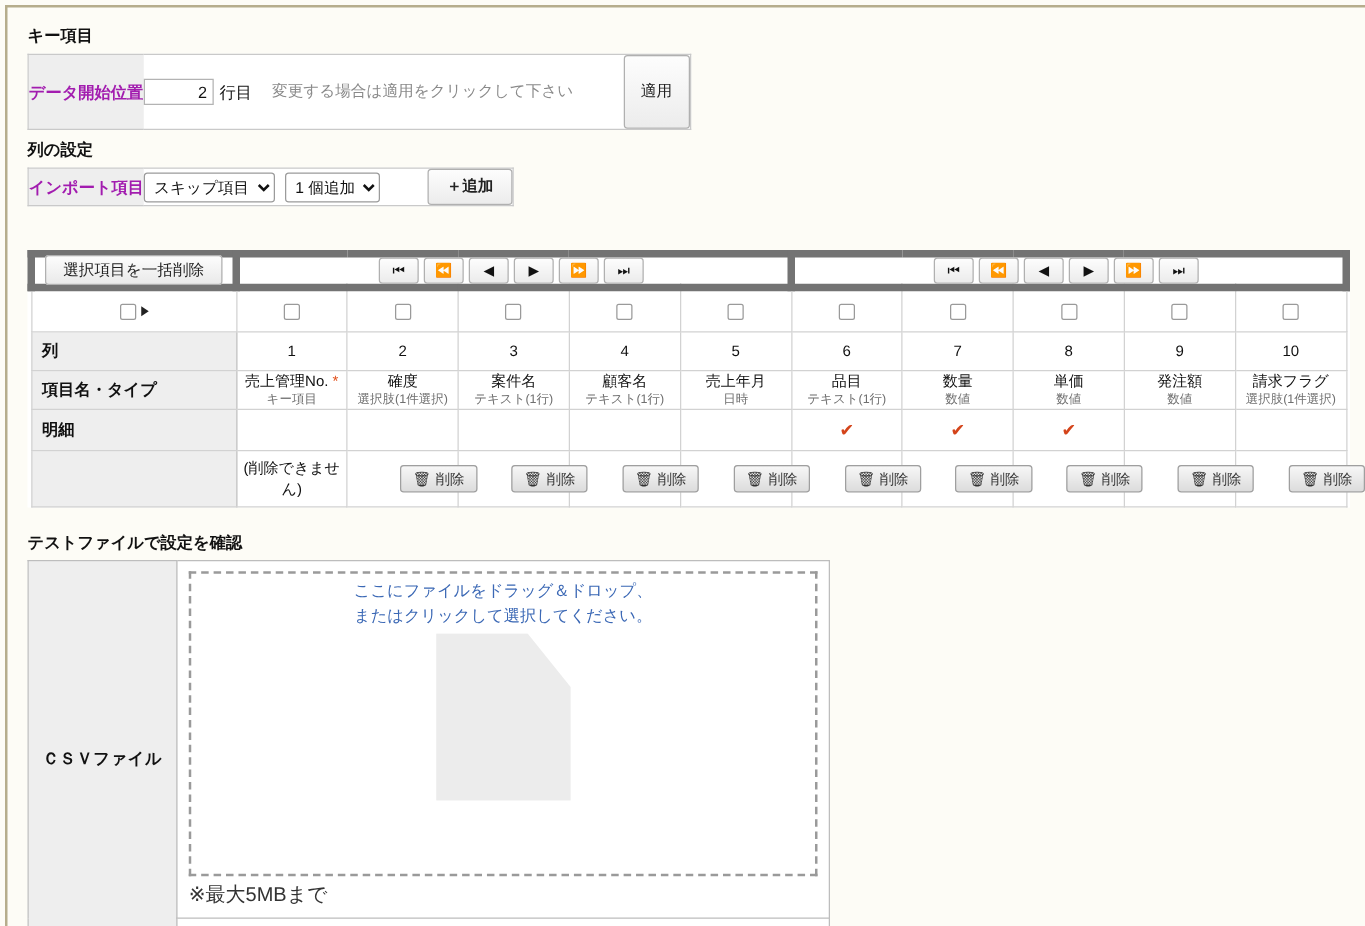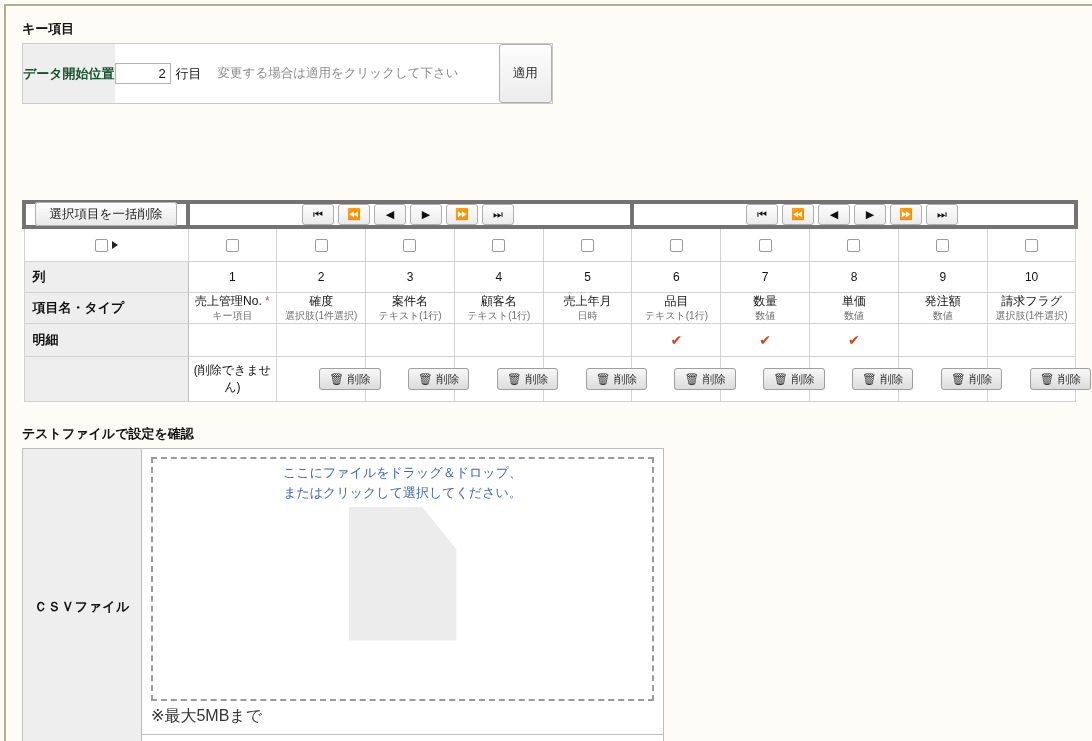--- a/index.html
+++ b/index.html
@@ -46,21 +46,21 @@
     padding:0;
     vertical-align:middle;
   }
   .th-label{
     background:#eeeeee;
     border-right:1px solid #c9c9c9;
     font-weight:bold;
     font-size:13px;
     padding:8px 9px;
     white-space:nowrap;
-    color:#14532d;
+    color:#a21caf;
   }
   .cellpad{ padding:7px 8px; }
 
   
   .num-input{
     width:56px;
     height:21px;
     border:1px solid #b3b3b3;
     font-family:"Liberation Sans",sans-serif;
     font-size:13px;
@@ -111,21 +111,21 @@
     color:#111;
   }
   .maptable td.rowhead{
     background:#eeeeee;
     text-align:left;
     font-weight:bold;
     font-size:13px;
     padding:6px 8px;
     border-right:1px solid #bdbdbd;
   }
-  .toolrow td{ border:4px solid #737373; background:#fff; }
+  .toolrow td{ border:6px solid #737373; background:#fff; }
   .tool-left{ padding:7px 8px; text-align:left;}
   .tool-nav{ padding:6px 6px; text-align:left;}
   .tool-nav-right{ padding:6px 6px; text-align:right;}
   .navbtn{
     display:inline-block;
     min-width:22px;
     font-size:11px;
     line-height:13px;
     color:#111;
     background:linear-gradient(#fdfdfd,#ebebeb);
@@ -269,20 +269,42 @@
             <span class="hint">変更する場合は適用をクリックして下さい</span>
             <span style="display:inline-block;width:30px;"></span>
             <button class="btn">適用</button>
           </span>
         </td>
       </tr>
     </tbody>
       </table>
   </div>
 
+  <div style="position:absolute;left:22px;top:111px;">
+    <div class="section-title">列の設定</div>
+    <table class="minitable">
+      <tbody>
+          <tr>
+        <td class="th-label">インポート項目</td>
+        <td class="cellpad">
+          <span style="display:inline-flex;align-items:center;gap:8px;">
+            <select class="sel">
+              <option>スキップ項目</option>
+            </select>
+            <select class="sel">
+              <option>1 個追加</option>
+            </select>
+            <span style="display:inline-block;width:22px;"></span>
+            <button class="btn btn-strong">＋追加</button>
+          </span>
+        </td>
+      </tr>
+    </tbody>
+      </table>
+  </div>
 
   <div style="position:absolute;left:22px;top:200px;width:1052px;">
     <table class="maptable" id="map-table" style="width:1052px;">
       <colgroup>
         <col style="width:164px">
         <col span="10" style="width:88.8px">
       </colgroup>
       <tbody id="map-body">
           <tr class="toolrow">
             <td class="tool-left"><span class="delall-btn">選択項目を一括削除</span></td>

